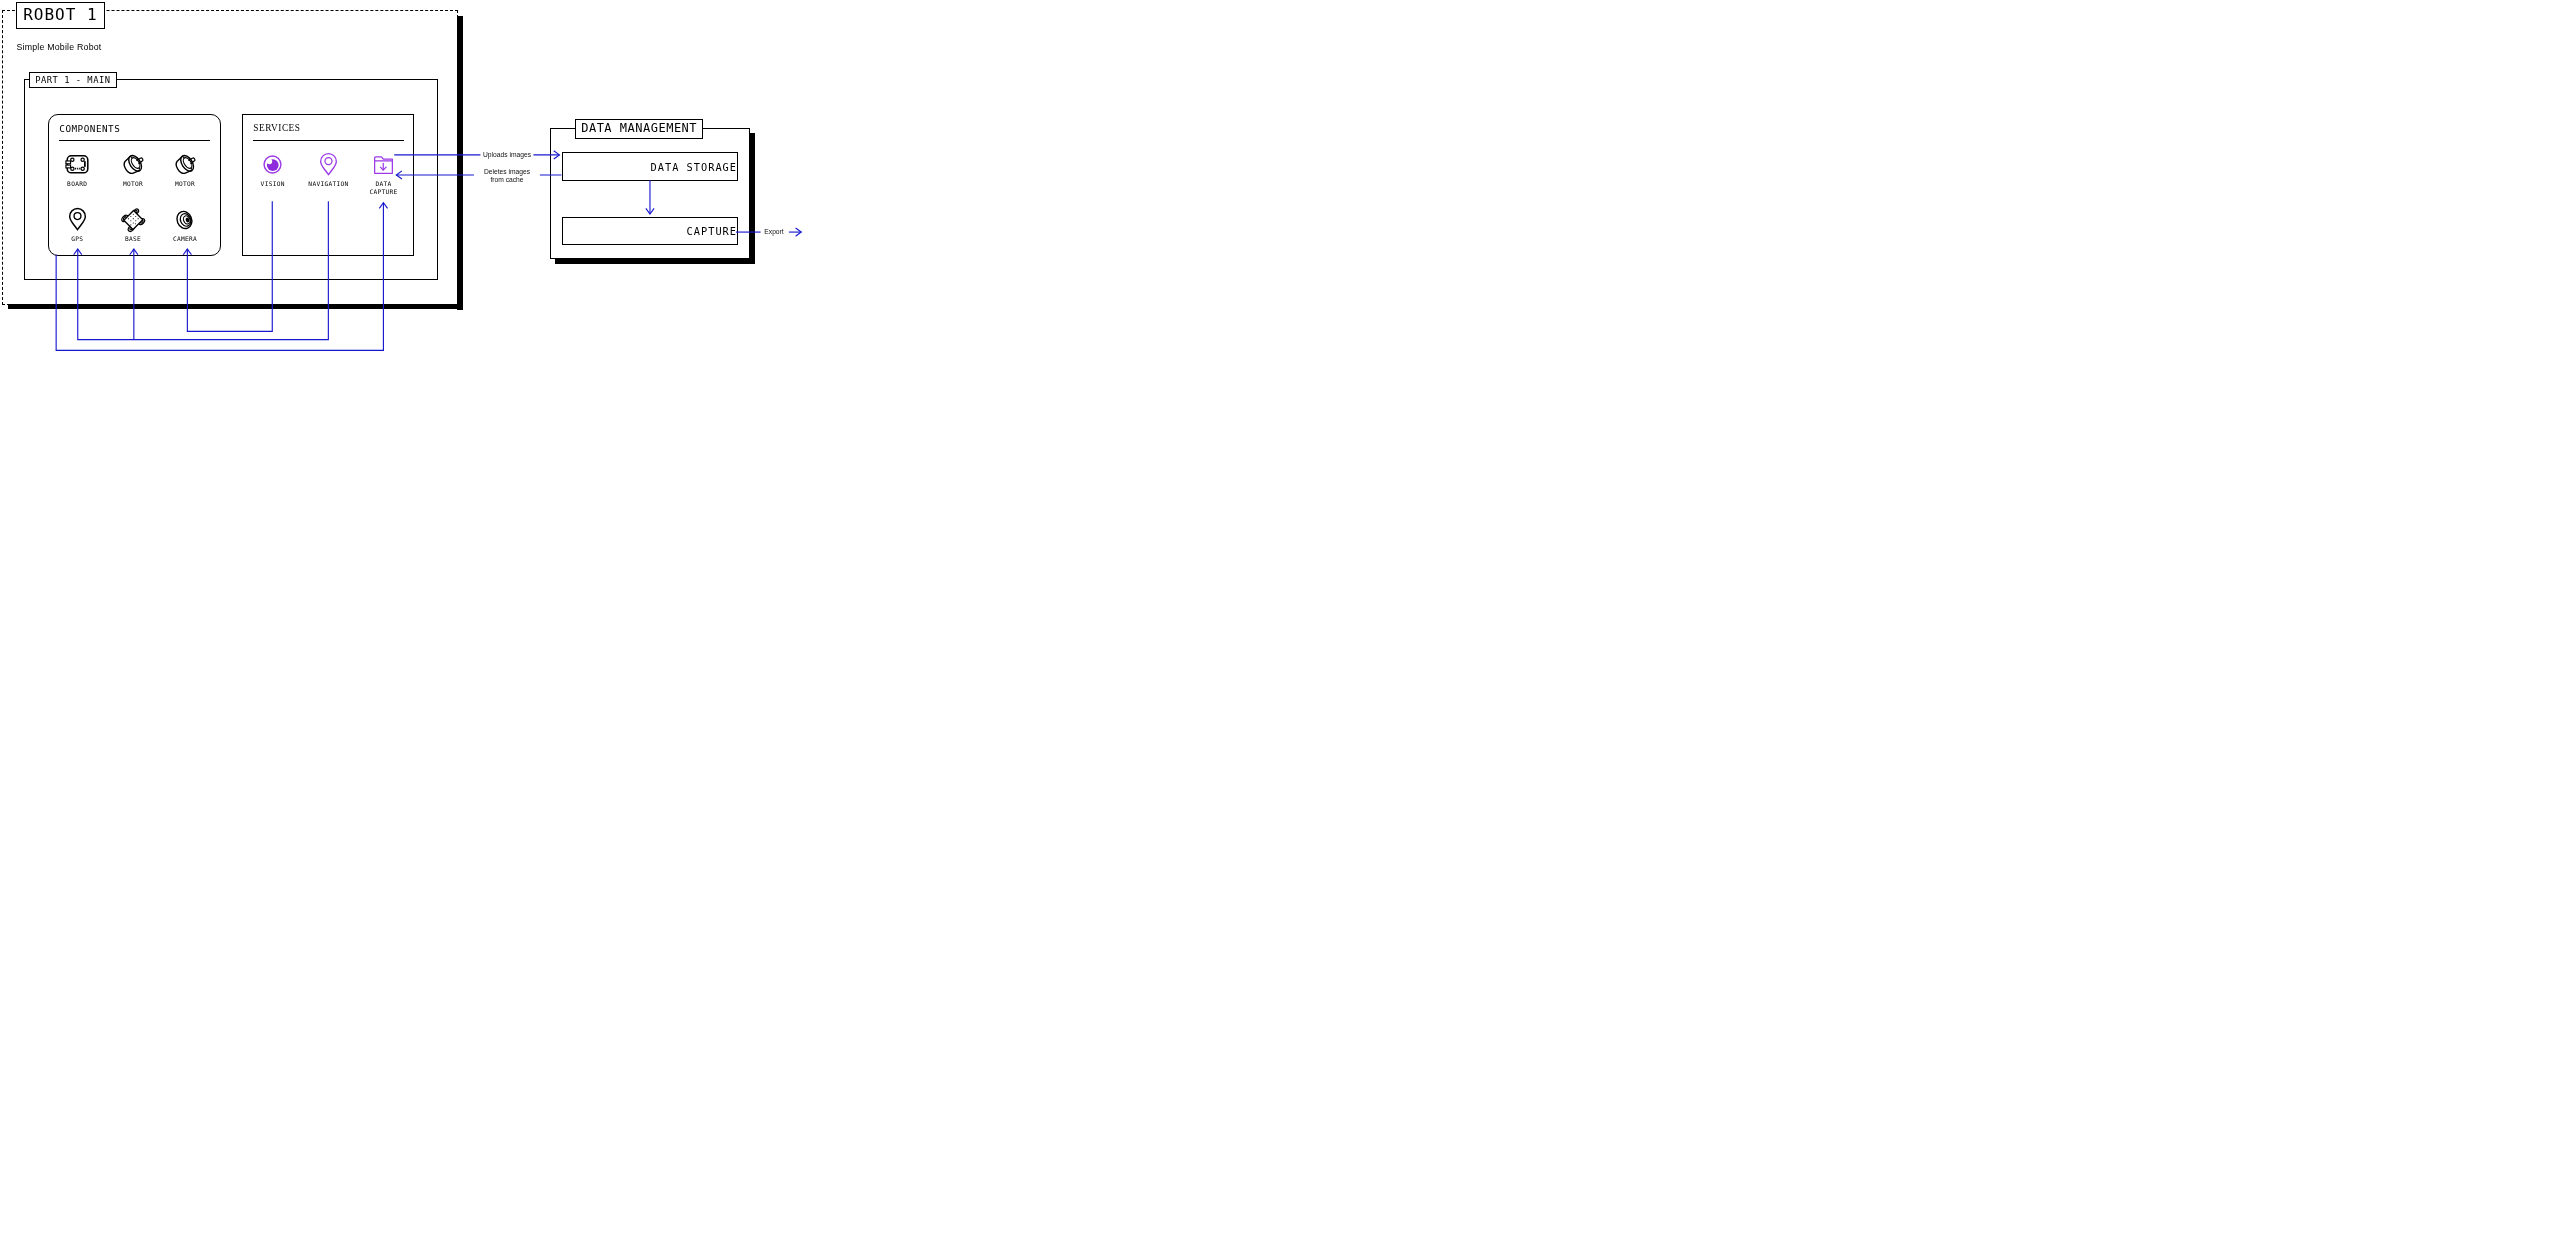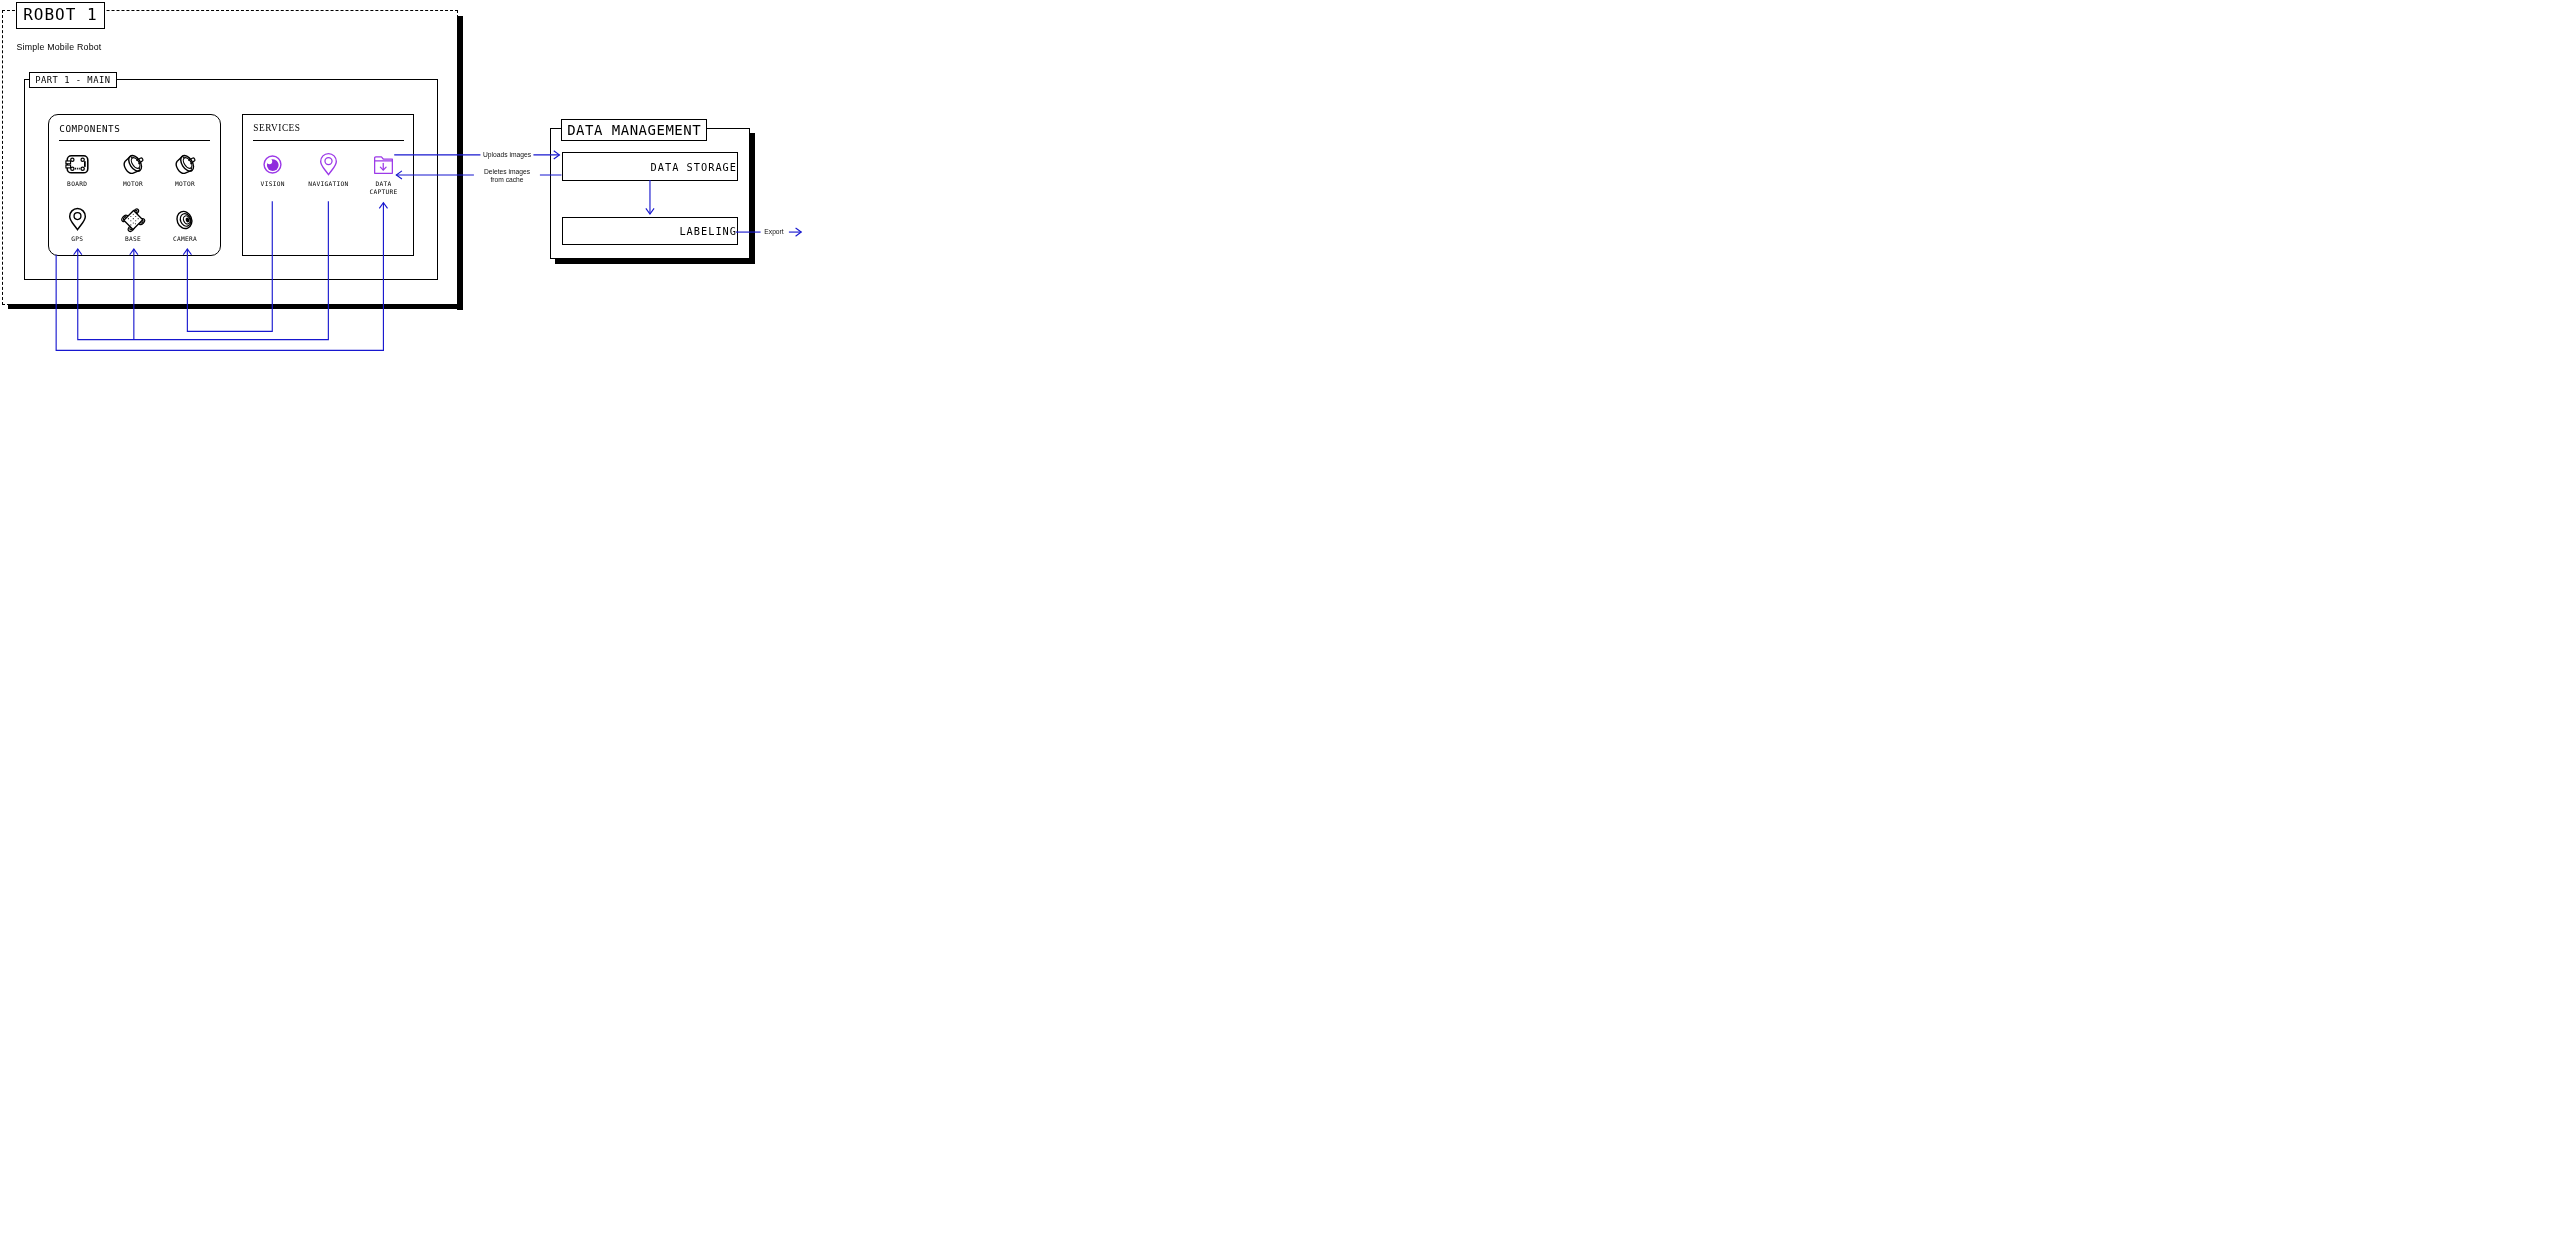--- a/index.html
+++ b/index.html
@@ -13,21 +13,21 @@
   
   .dashed-box{border:1px dashed #000;}
   .solid-box{border:1px solid #000;background:transparent;}
   .thin-box{border:0.8px solid #000;background:#fff;}
   .label-tab{
     background:#fff;border:1px solid #000;display:inline-block;
     padding:2.1px 5.2px;white-space:nowrap;line-height:1.15;
   }
   .robot-title{font-size:16px;letter-spacing:1px;padding:3.6px 6.2px;border-width:1.5px;}
   .part-title{font-size:8.8px;letter-spacing:0.5px;}
-  .dm-title{font-size:14px;letter-spacing:0.5px;}
+  .dm-title{font-size:12px;letter-spacing:0.5px;margin-left:14px;}
   .subtitle{font-family:"Liberation Sans",sans-serif;font-size:8.8px;letter-spacing:0.2px;}
   .section-title{font-size:9.3px;letter-spacing:0.5px;}
   .rule{position:absolute;height:1px;background:#000;}
   .node-box{
     border:1px solid #000;background:#fff;display:flex;align-items:center;justify-content:flex-end;
     font-size:10.3px;letter-spacing:1px;
   }
   
   .cell{position:absolute;display:flex;flex-direction:column;align-items:center;}
   .icon-slot{height:27px;display:flex;align-items:center;justify-content:center;}
@@ -217,21 +217,21 @@
   <div class="abs solid-box" style="left:550px;top:128px;width:198px;height:129px;background:#fff;"></div>
   <div class="abs label-tab dm-title" style="left:561px;top:119px;">
     <span>DATA MANAGEMENT</span>
   </div>
 
   <div class="abs node-box" style="left:562px;top:152px;width:174px;height:27px;">
     <span>DATA STORAGE</span>
   </div>
 
   <div class="abs node-box" style="left:562px;top:217px;width:174px;height:26px;">
-    <span>LABELING</span>
+    <span>CAPTURE</span>
   </div>
 
   <svg class="overlay" width="808" height="353" viewBox="0 0 1568 686" fill="none" stroke="#1717CF" stroke-width="2.2">
 
     <path d="M528,391 L528,644 L363,644 L363,484"></path>
     <path d="M355,495 L363,484 L371,495"></path>
 
     <path d="M637,391 L637,660 L150,660 L150,484"></path>
     <path d="M142,495 L150,484 L158,495"></path>
     <path d="M259,660 L259,484"></path>

